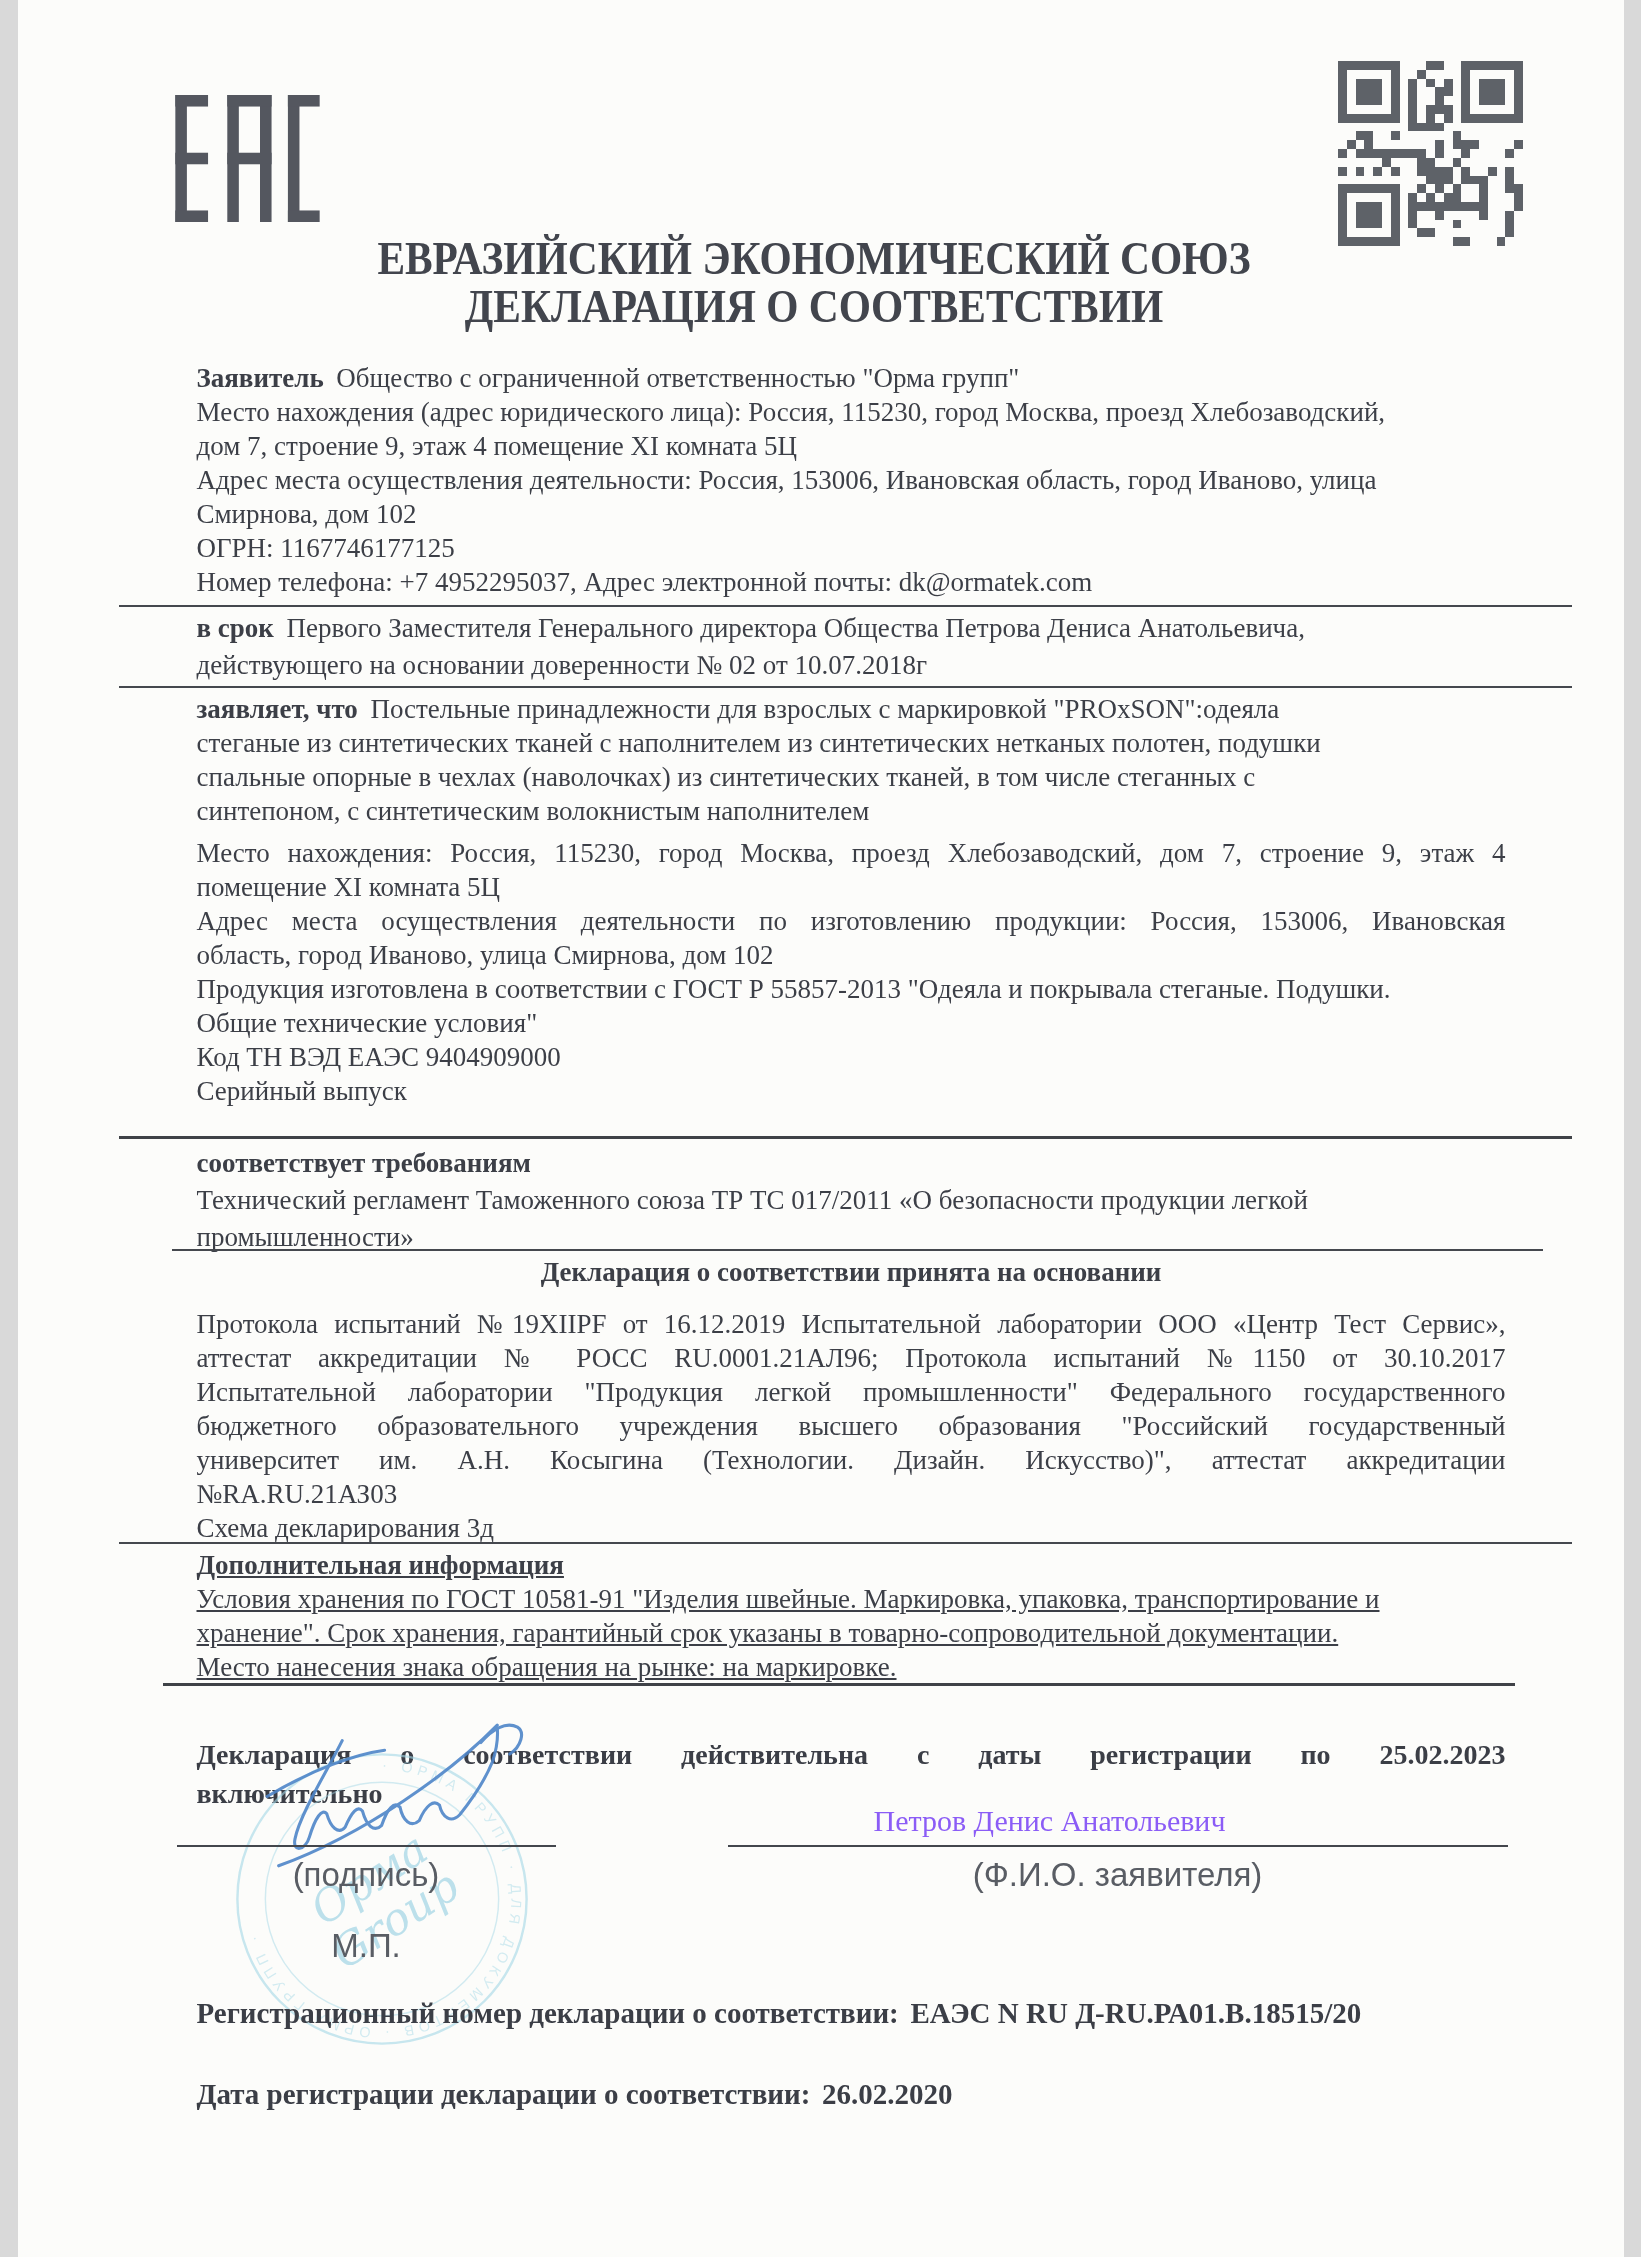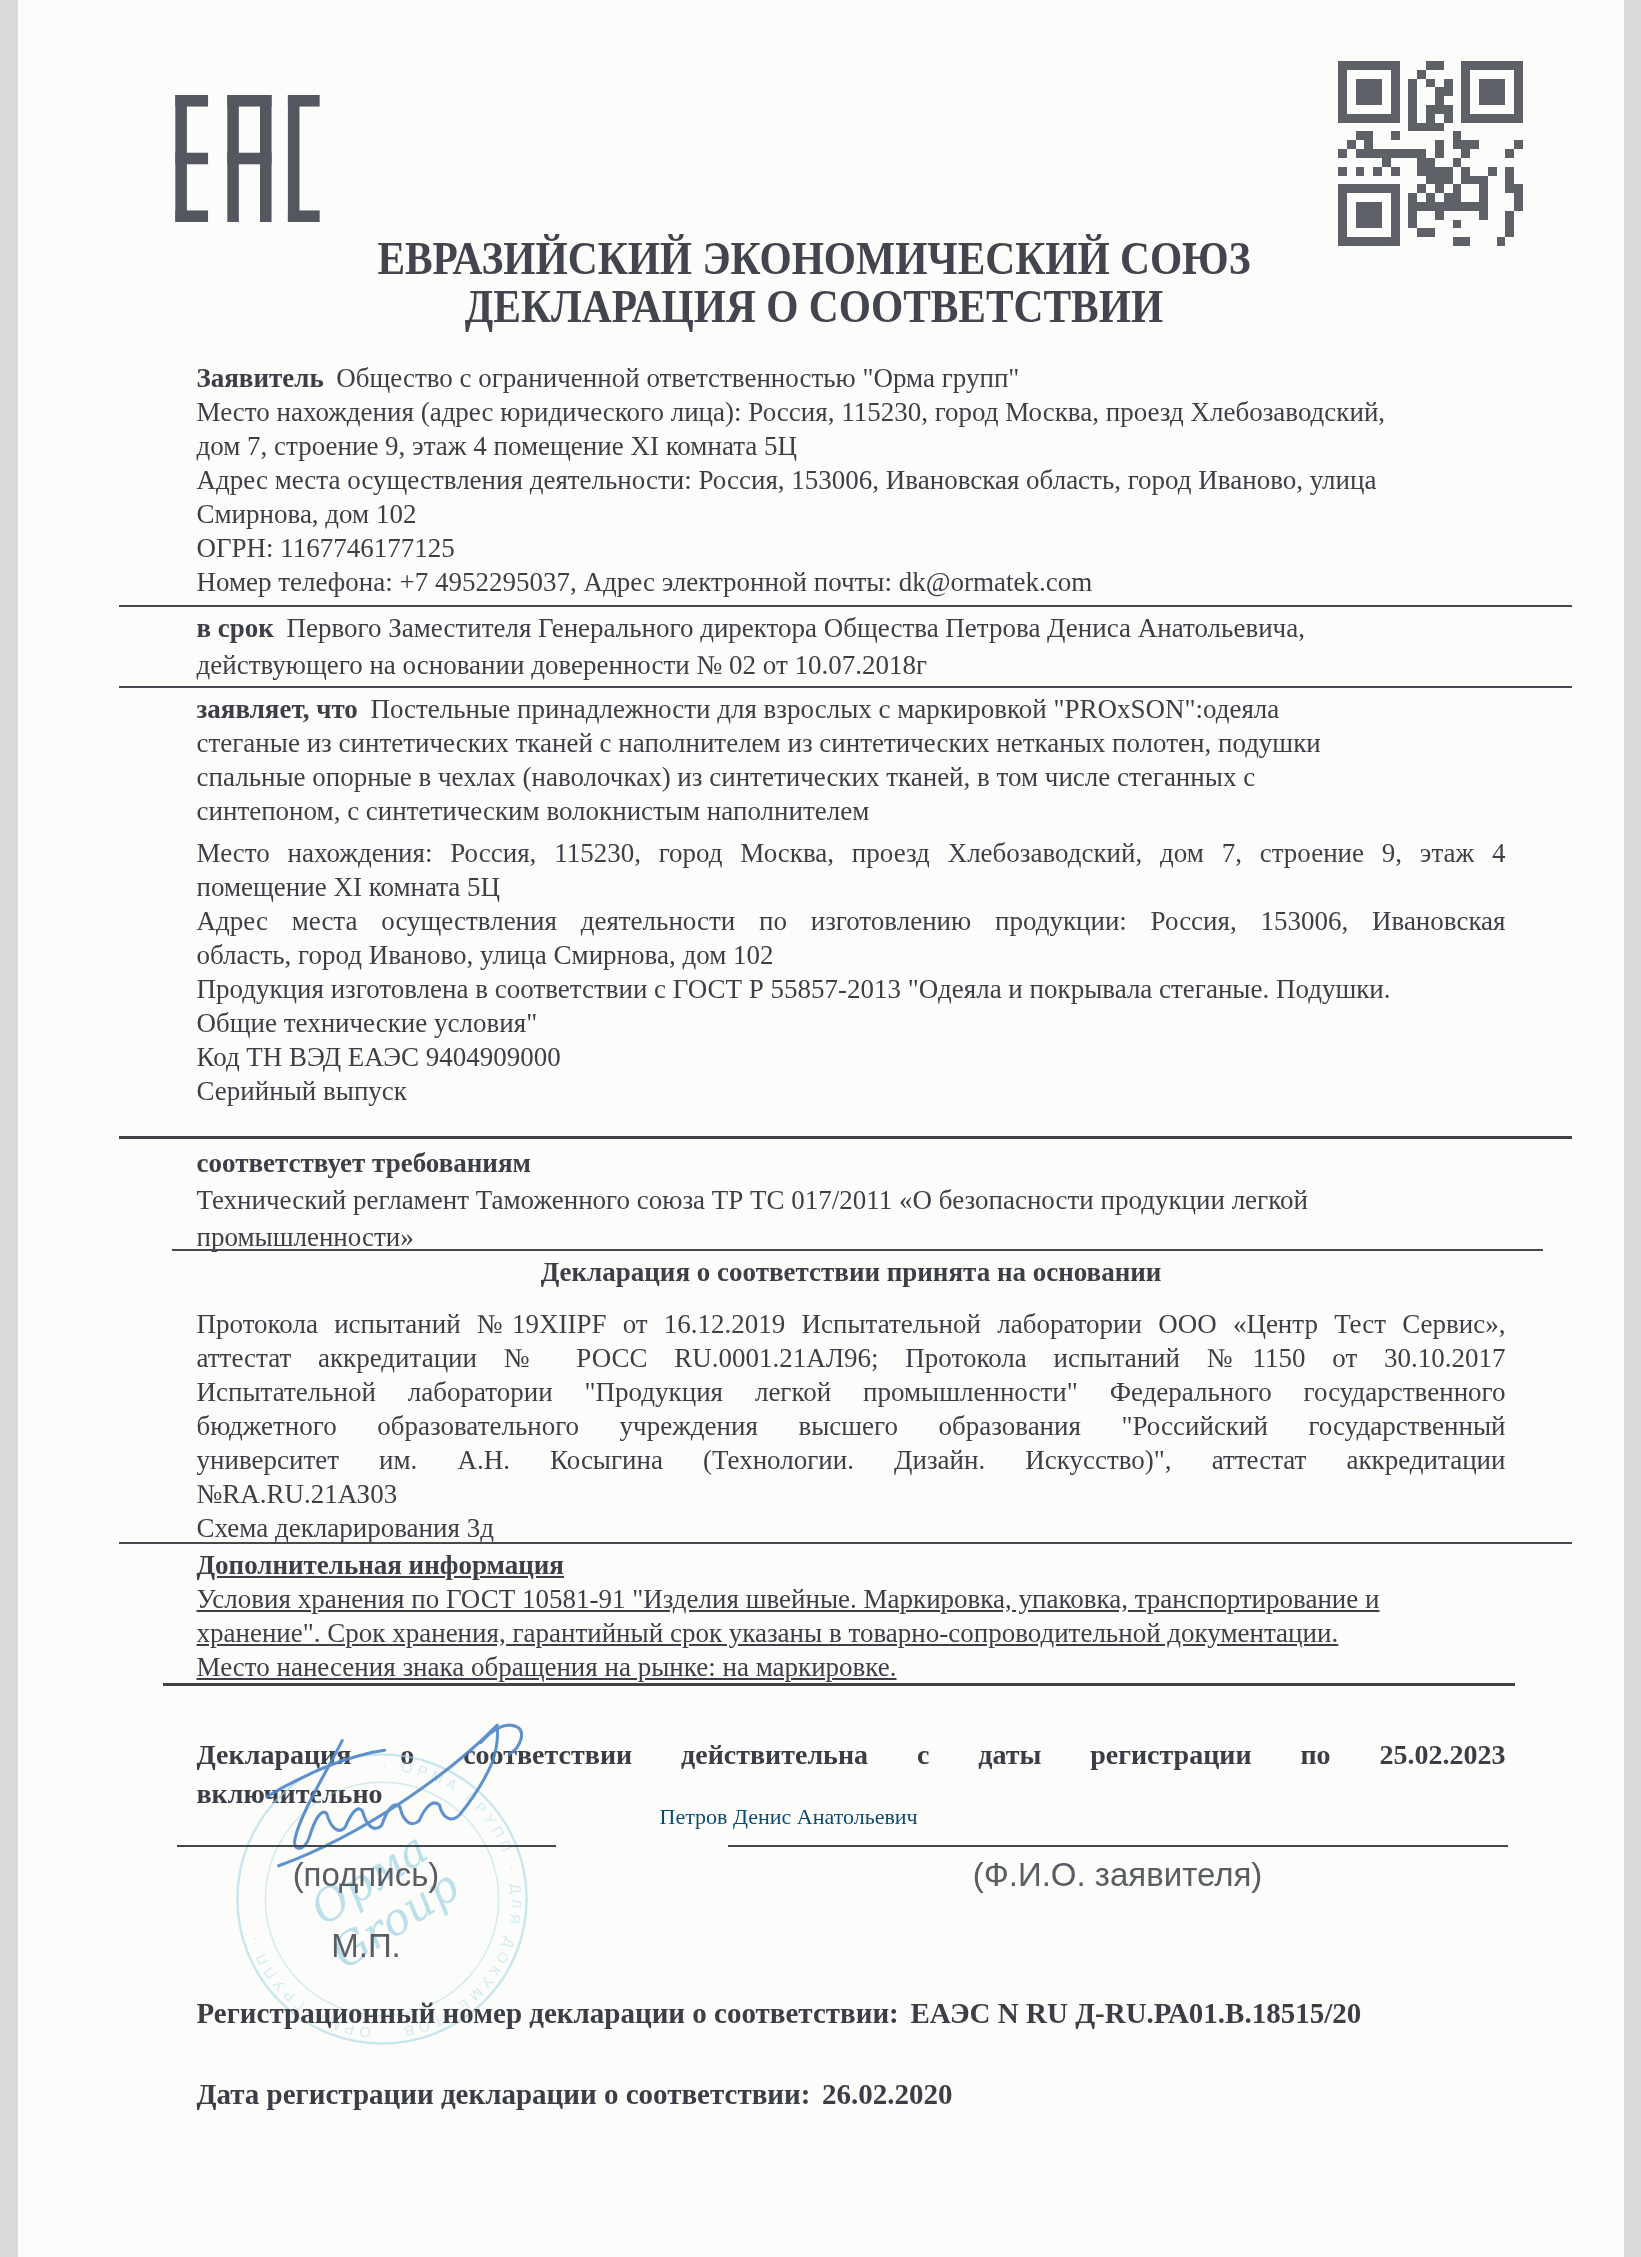--- a/index.html
+++ b/index.html
@@ -13,21 +13,21 @@
   .b{font-weight:bold;margin-right:12.6px;}
   .bold{font-weight:bold;}
   .title{position:absolute;left:179px;width:1234px;text-align:center;font-weight:bold;
          font-size:46px;line-height:46px;color:#42454d;white-space:nowrap;
          transform:scaleX(.9);transform-origin:50% 50%;}
   .hr{position:absolute;background:#45484e;height:1.9px;}
   .hr3{height:2.9px;background:#3f4247;}
   .sigline{position:absolute;height:1.9px;background:#43464c;}
   .caption{position:absolute;font-family:"Liberation Sans",sans-serif;color:#595d64;
            font-size:33px;text-align:center;}
-  .name{position:absolute;font-size:22px;color:#0c4a6e;}
+  .name{position:absolute;font-size:30px;text-align:center;color:#8b5cf6;}
   .reg{position:absolute;left:179px;font-size:29px;font-weight:bold;white-space:nowrap;color:#3b3e46;}
   .reg .val{margin-left:11.6px;}
   .validity{font-size:28px;font-weight:bold;line-height:39px;color:#3b3e46;}
   .validity .ln{font-size:28px;line-height:39px;height:39px;}
   svg{display:block;}
 </style>
 </head>
 <body>
 
 <div class="page">

